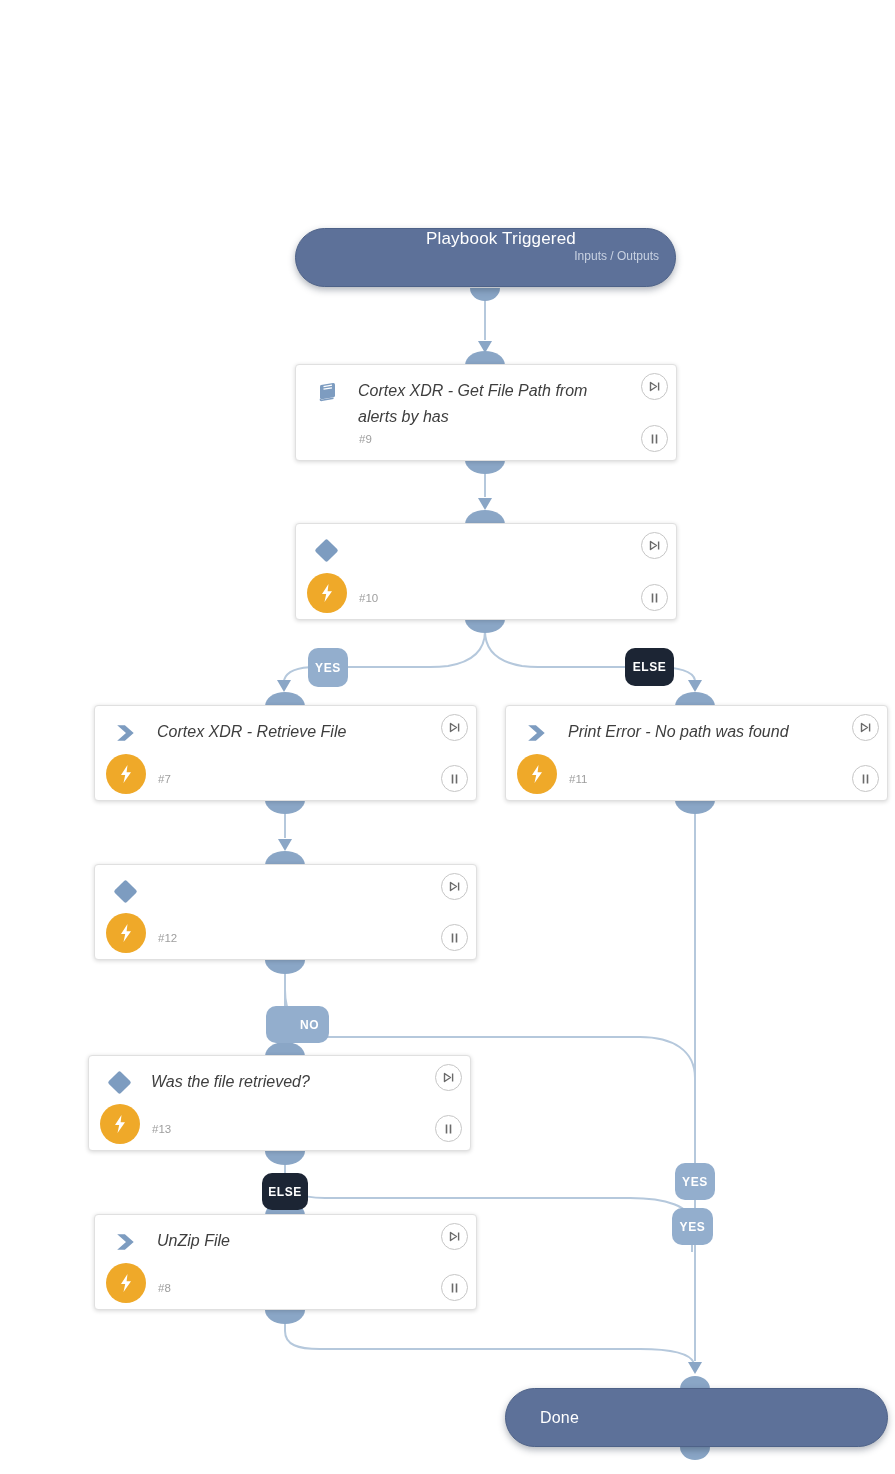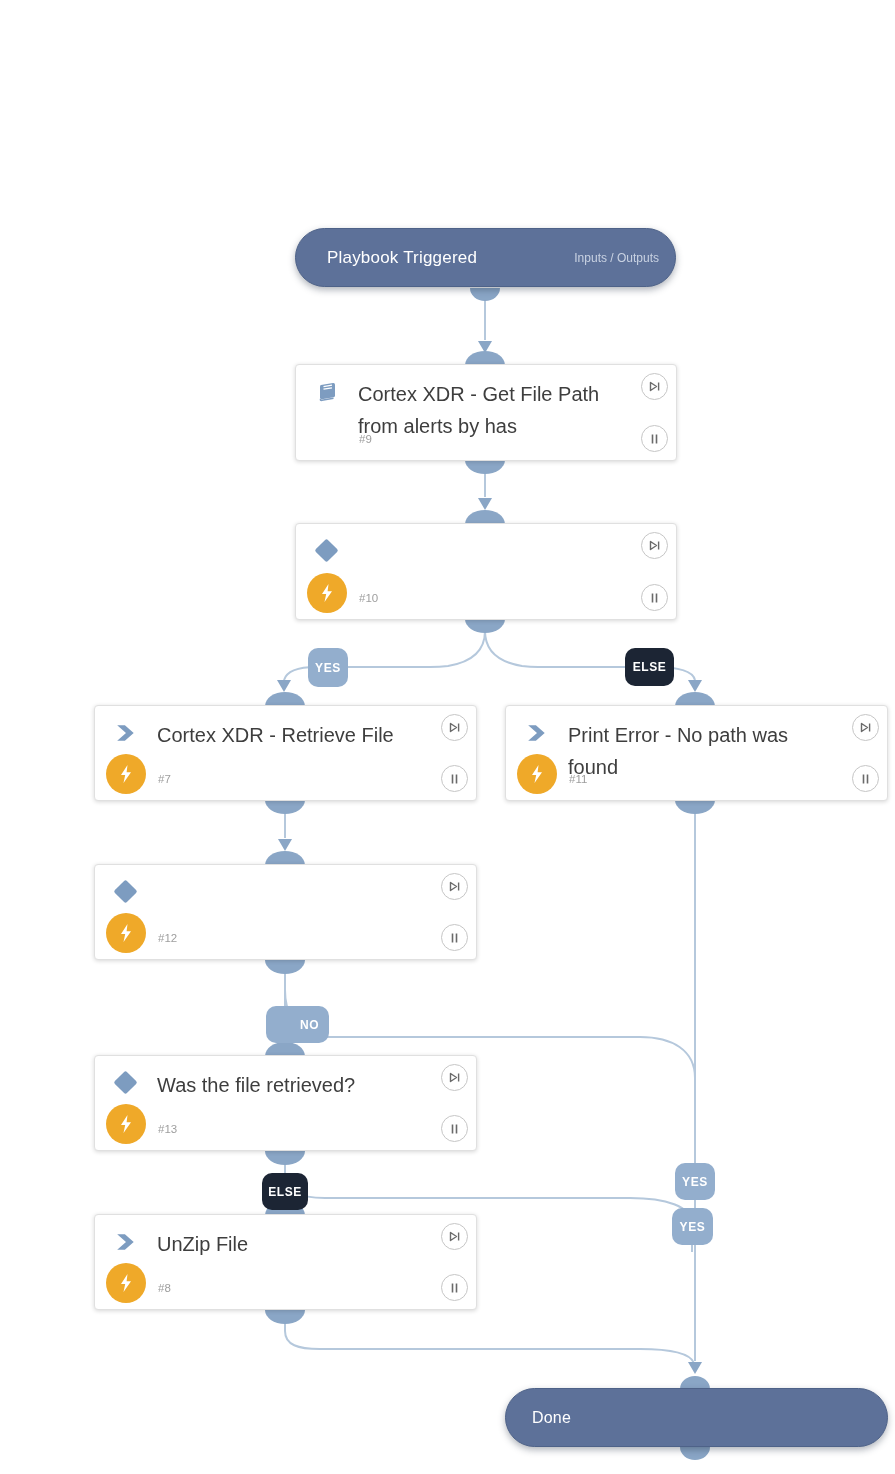--- a/index.html
+++ b/index.html
@@ -17,21 +17,21 @@
   }
   .pill .pill-title{color:#ffffff;font-size:17px;letter-spacing:.2px;padding-left:31px;}
   .pill .pill-link{color:#c9d2e2;font-size:12px;margin-left:auto;padding-right:16px;cursor:pointer;}
 
   
   .card{
     position:absolute;background:#ffffff;border:1px solid #e0e0e0;border-radius:4px;
     box-shadow:0 1px 4px rgba(0,0,0,.16);box-sizing:border-box;
   }
   .card .title{
-    position:absolute;left:62px;top:13px;right:58px;color:#3e3e3e;font-size:20px;line-height:1.6;
+    position:absolute;left:62px;top:13px;right:58px;color:#3e3e3e;font-size:16px;line-height:1.6;font-style:italic;
   }
   .card .num{position:absolute;left:63px;bottom:15px;color:#9e9e9e;font-size:11.5px;}
   .type-icon{position:absolute;left:20px;top:16px;width:22px;height:22px;}
   .diamond{position:absolute;left:22px;top:18px;width:17px;height:17px;background:#7d9cc0;border-radius:2px;transform:rotate(45deg);}
   .bolt-badge{
     position:absolute;left:11px;bottom:6px;width:40px;height:40px;border-radius:50%;
     background:#efa929;display:flex;align-items:center;justify-content:center;
   }
   .circle-btn{
     position:absolute;right:8px;width:27px;height:27px;border-radius:50%;
@@ -90,21 +90,21 @@
       <path d="M265,960 A20,14 0 0 0 305,960 Z"></path>
       <path d="M265,1056 A20,14 0 0 1 305,1056 Z"></path>
       <path d="M265,1151 A20,14 0 0 0 305,1151 Z"></path>
       <path d="M265,1215 A20,14 0 0 1 305,1215 Z"></path>
       <path d="M265,1310 A20,14 0 0 0 305,1310 Z"></path>
       <path d="M680,1389 A15,13 0 0 1 710,1389 Z"></path>
       <path d="M680,1447 A15,13 0 0 0 710,1447 Z"></path>
     </g>
   </svg>
 
-  <div class="pill" style="left:295px;top:228px;width:381px;">
+  <div class="pill" style="left:295px;top:228px;width:381px;flex-direction:column;">
     <span class="pill-title">Playbook Triggered</span>
     <span class="pill-link">Inputs / Outputs</span>
   </div>
 
   <div class="card" style="left:295px;top:364px;width:382px;height:97px;">
     <svg class="type-icon" viewBox="0 0 22 22">
       <path d="M5 4 L17 2 Q19 1.7 19 3.7 L19 14.5 Q19 16 17.5 16.3 L6 18.3 Q4 18.6 4 16.6 L4 5.8 Q4 4.2 5 4 Z" fill="#7d9cc0"></path>
       <path d="M4.6 17.9 Q4 19.6 6 19.3 L17.5 17.3" stroke="#7d9cc0" stroke-width="1.6" fill="none"></path>
       <line x1="7.5" y1="5.6" x2="16" y2="4.2" stroke="#fff" stroke-width="1.3"></line>
       <line x1="7.5" y1="8.2" x2="16" y2="6.8" stroke="#fff" stroke-width="1.3"></line>
@@ -212,21 +212,21 @@
         </svg>
     </button>
     <button class="circle-btn bottom">
       <svg width="11" height="12" viewBox="0 0 11 12">
           <line x1="3.5" y1="1.5" x2="3.5" y2="10.5" stroke="#6a6a6a" stroke-width="1.6"></line>
           <line x1="7.5" y1="1.5" x2="7.5" y2="10.5" stroke="#6a6a6a" stroke-width="1.6"></line>
         </svg>
     </button>
   </div>
 
-  <div class="card" style="left:94px;top:1055px;width:383px;height:96px;padding-left:30px;">
+  <div class="card" style="left:88px;top:1055px;width:383px;height:96px;padding-left:30px;">
     <span class="diamond"></span>
     <div class="title">Was the file retrieved?</div>
     <div class="num">#13</div>
     <span class="bolt-badge">
       <svg width="18" height="20" viewBox="0 0 18 20">
           <path d="M10.5 1 L4 11 H8.2 L6.5 19 L14 8.2 H9.6 Z" fill="#fff"></path>
         </svg>
     </span>
     <button class="circle-btn top">
       <svg width="13" height="13" viewBox="0 0 13 13">
@@ -268,16 +268,16 @@
   </div>
 
   <div class="lbl blue" style="left:308px;top:648px;width:40px;height:39px;">YES</div>
   <div class="lbl dark" style="left:625px;top:648px;width:49px;height:38px;">ELSE</div>
   <div class="lbl blue" style="left:266px;top:1006px;width:39px;height:37px;padding-left:24px;">NO</div>
   <div class="lbl blue" style="left:675px;top:1163px;width:40px;height:37px;">YES</div>
   <div class="lbl blue" style="left:672px;top:1208px;width:41px;height:37px;">YES</div>
   <div class="lbl dark" style="left:262px;top:1173px;width:46px;height:37px;">ELSE</div>
 
   <div class="pill" style="left:505px;top:1388px;width:383px;">
-    <span class="pill-title" style="font-size:16px;padding-left:26px;">Done</span>
+    <span class="pill-title" style="font-size:16px;padding-left:34px;">Done</span>
   </div>
 
 </div>
 
 </body></html>

